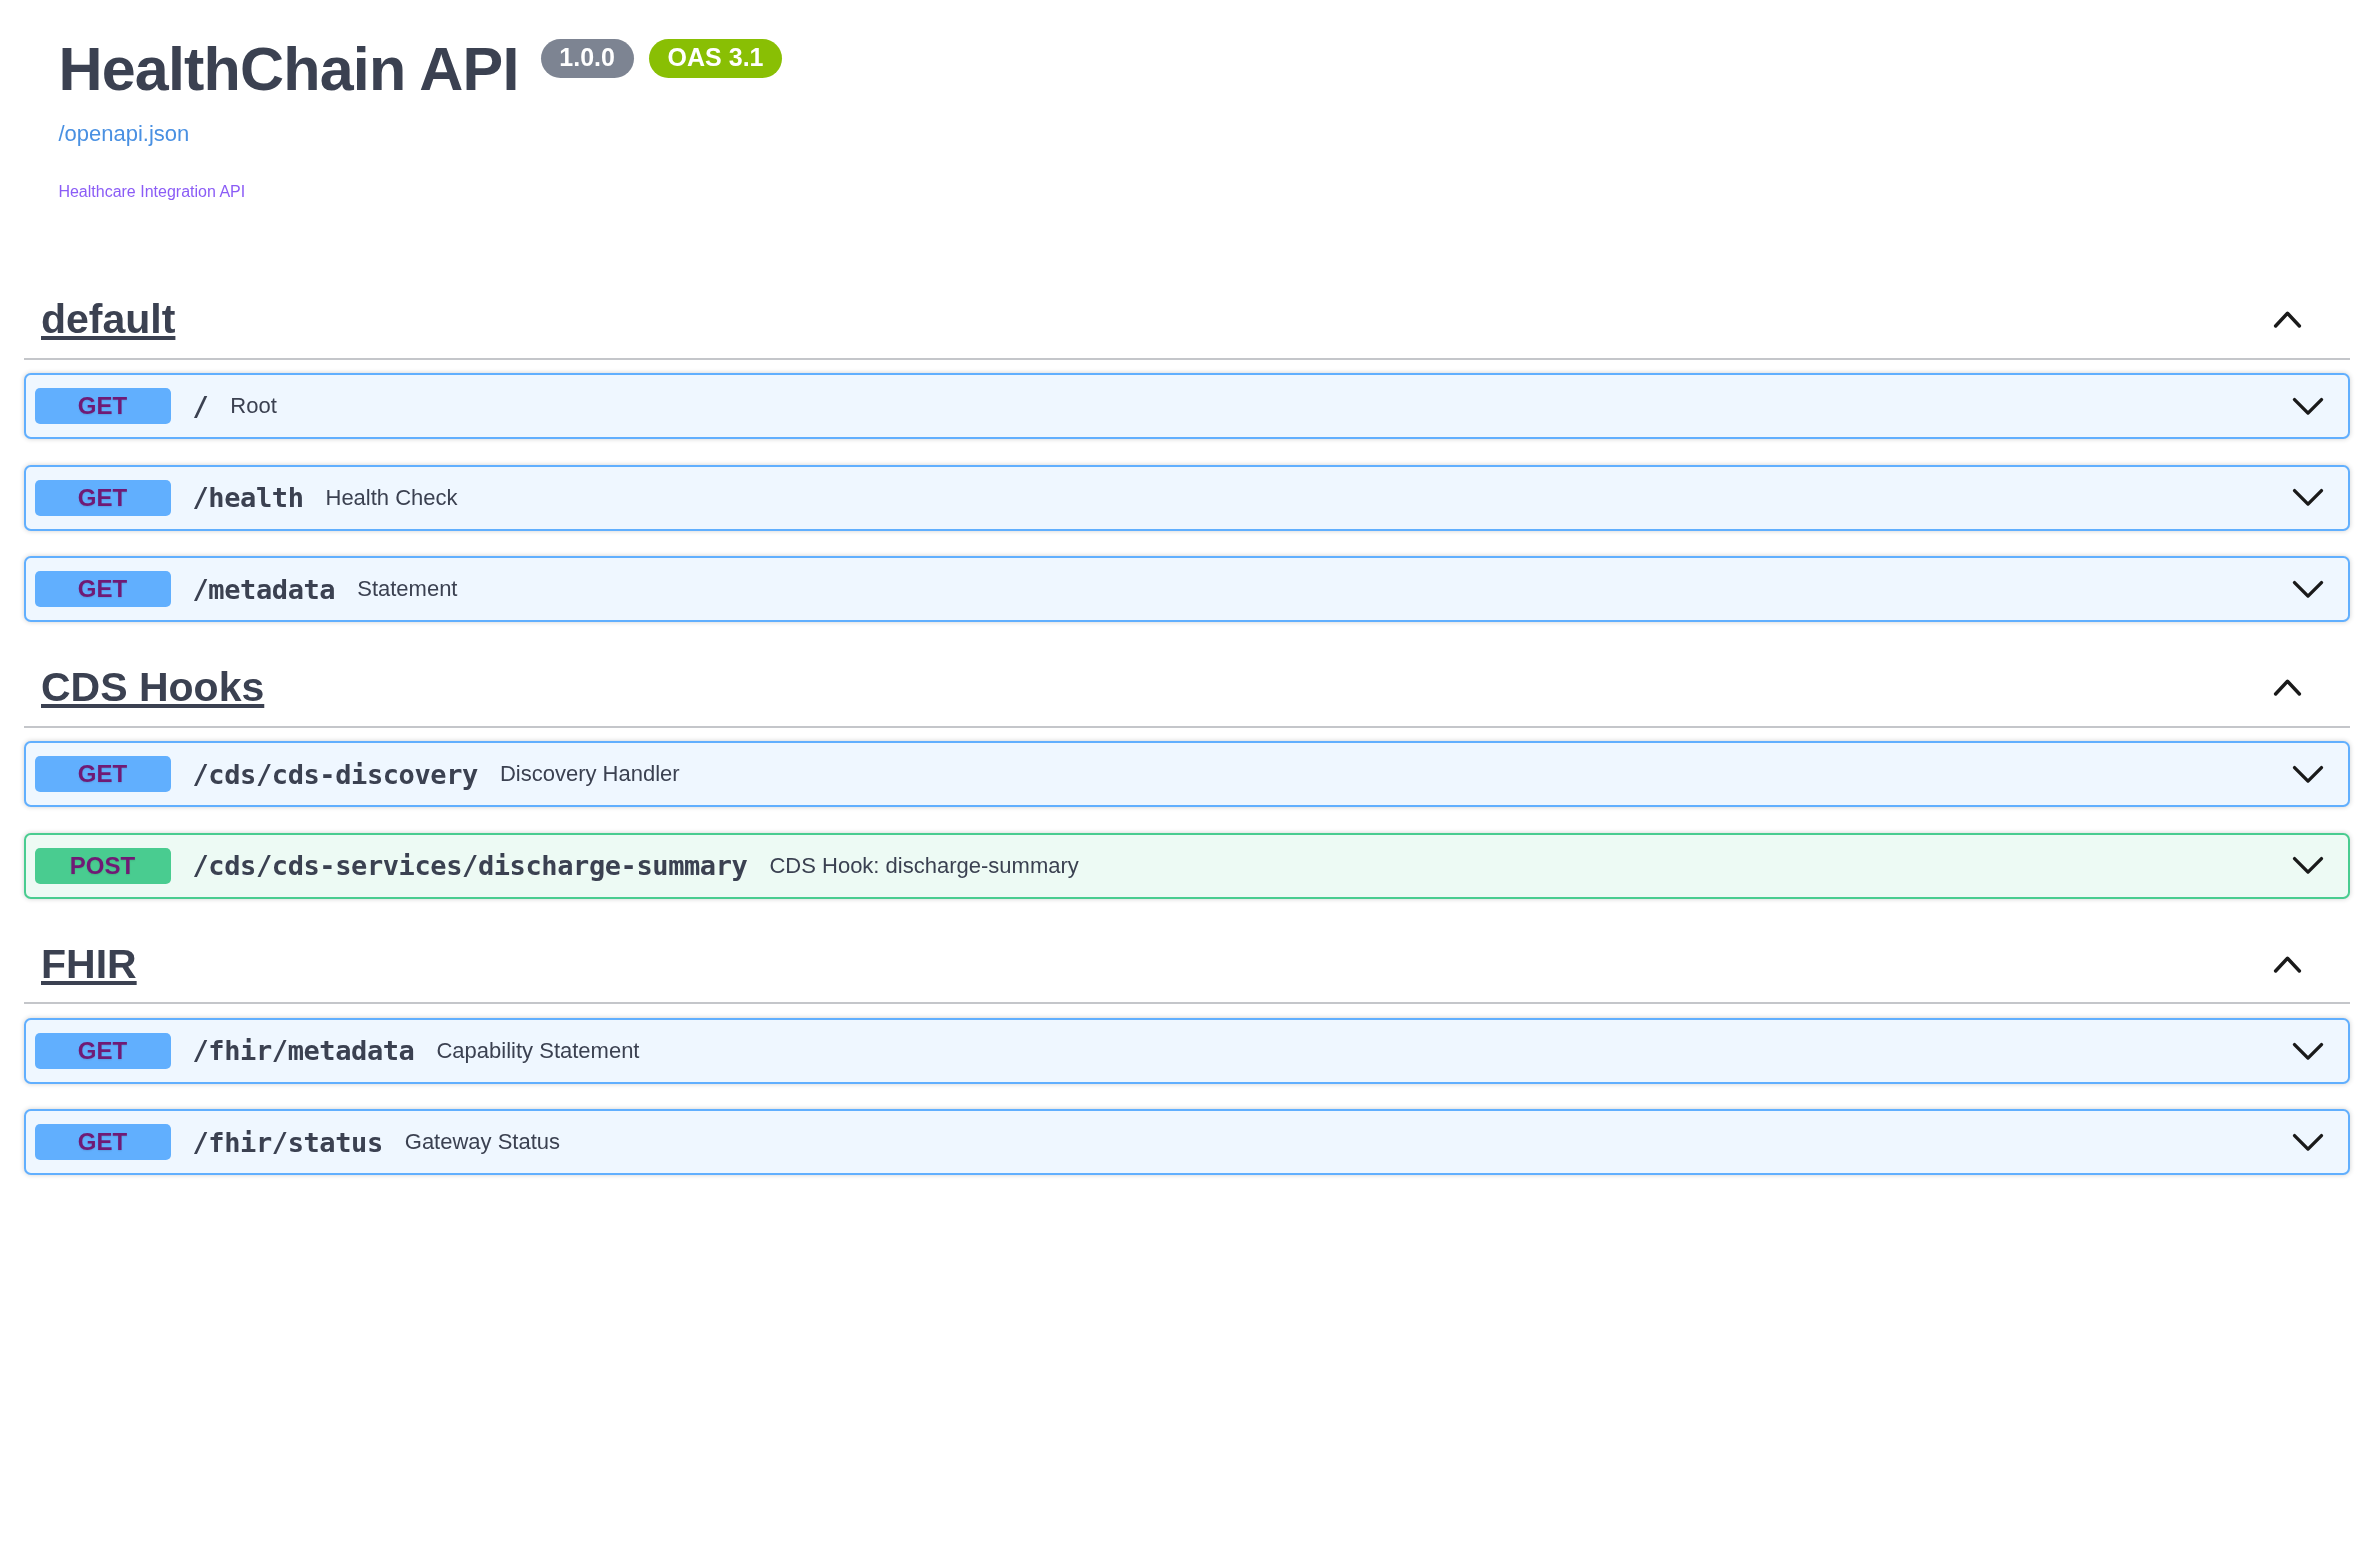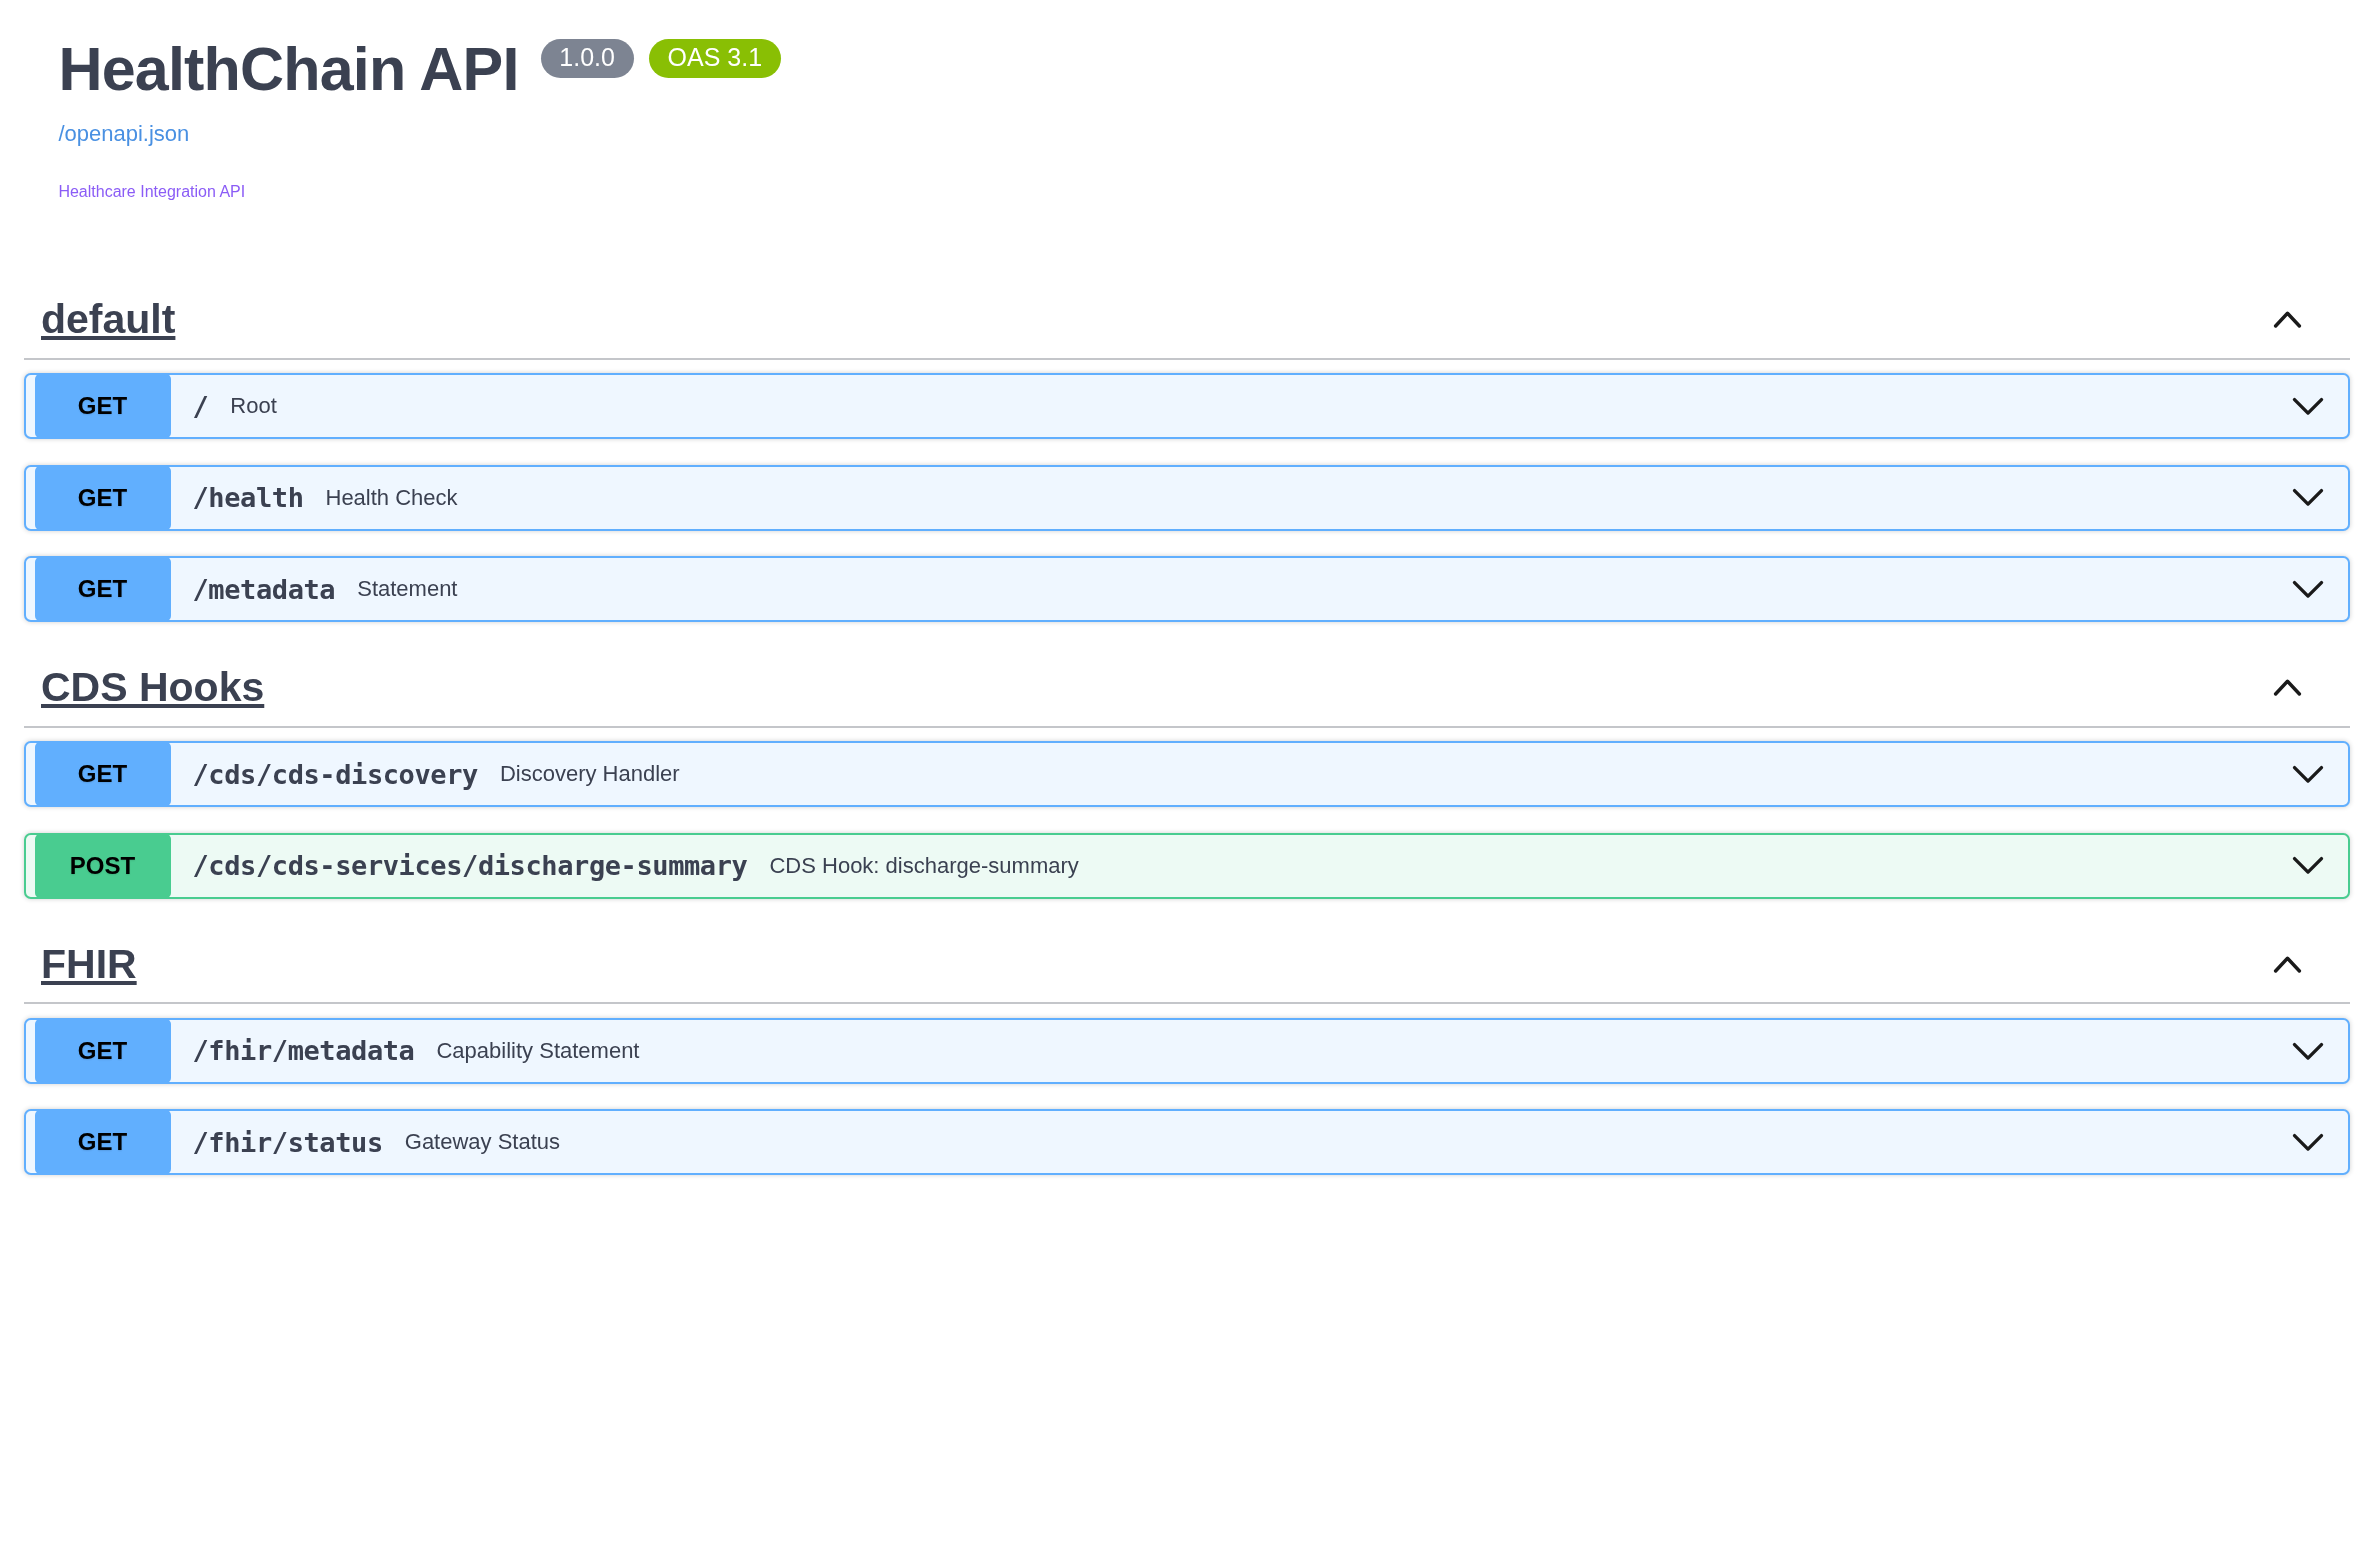--- a/index.html
+++ b/index.html
@@ -38,21 +38,21 @@
   }
   .badges {
     display: inline-flex;
     gap: 15.3px;
     margin-left: 22px;
     margin-top: 1.7px;
   }
   .badge-pill {
     display: inline-block;
     font-size: 25px;
-    font-weight: 400;
+    font-weight: 700;
     color: #ffffff;
     padding: 5.1px 18.7px 6.8px 18.7px;
     border-radius: 48px;
     line-height: 1.1;
     vertical-align: top;
   }
   .badge-version { background: #7d8492; }
   .badge-oas { background: #89bf04; }
   .spec-link {
     display: inline-block;
@@ -115,28 +115,28 @@
   .opblock.get {
     background: #eff7ff;
     border-color: #61affe;
   }
   .opblock.post {
     background: #edfaf4;
     border-color: #49cc90;
   }
   .method-badge {
     min-width: 136px;
-    height: 64px;
+    height: 36px;
     display: flex;
     align-items: center;
     justify-content: center;
     border-radius: 5.1px;
     font-size: 24px;
     font-weight: 700;
-    color: #000000;
+    color: #701a75;
     text-shadow: 0 0.8px 1.7px rgba(0,0,0,.1);
     flex: 0 0 auto;
   }
   .opblock.get .method-badge { background: #61affe; }
   .opblock.post .method-badge { background: #49cc90; }
   .op-path {
     margin-left: 22px;
     font-family: "DejaVu Sans Mono", monospace;
     font-size: 27px;
     font-weight: 700;

